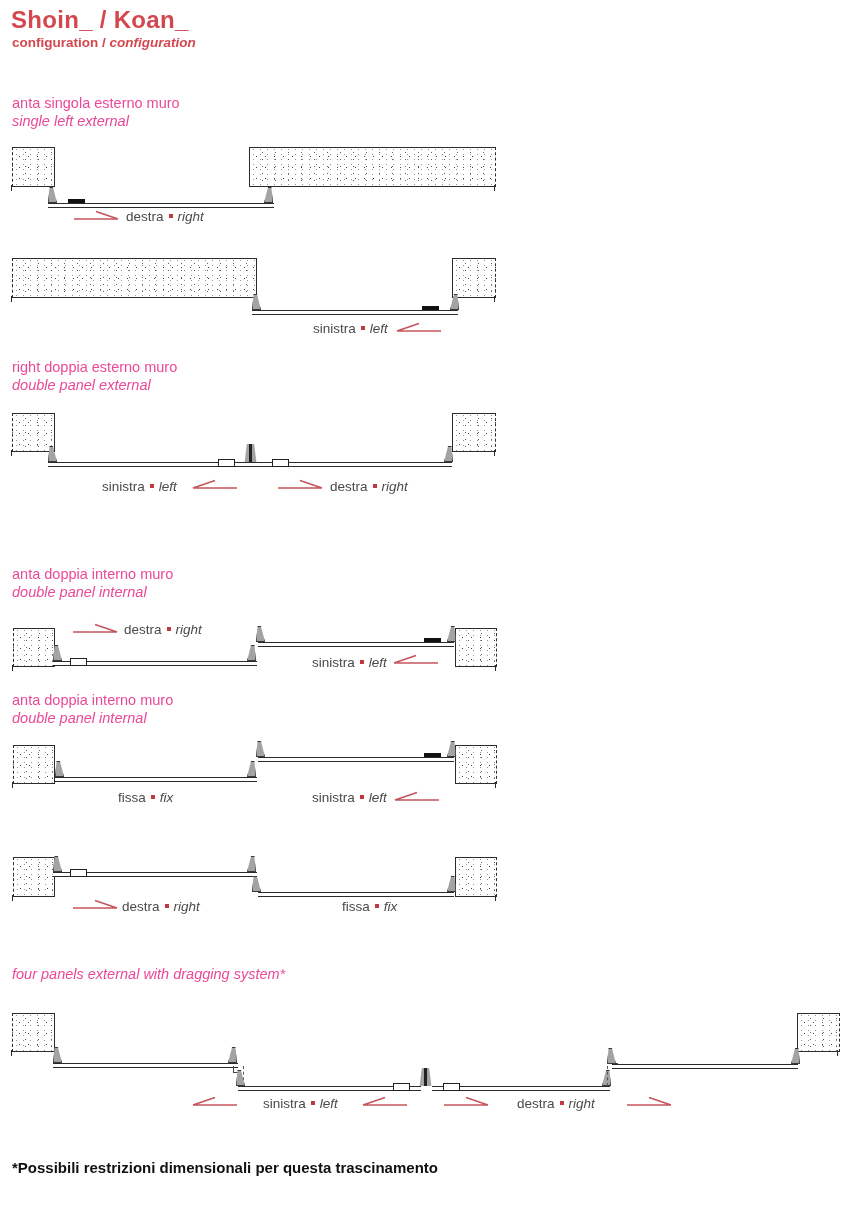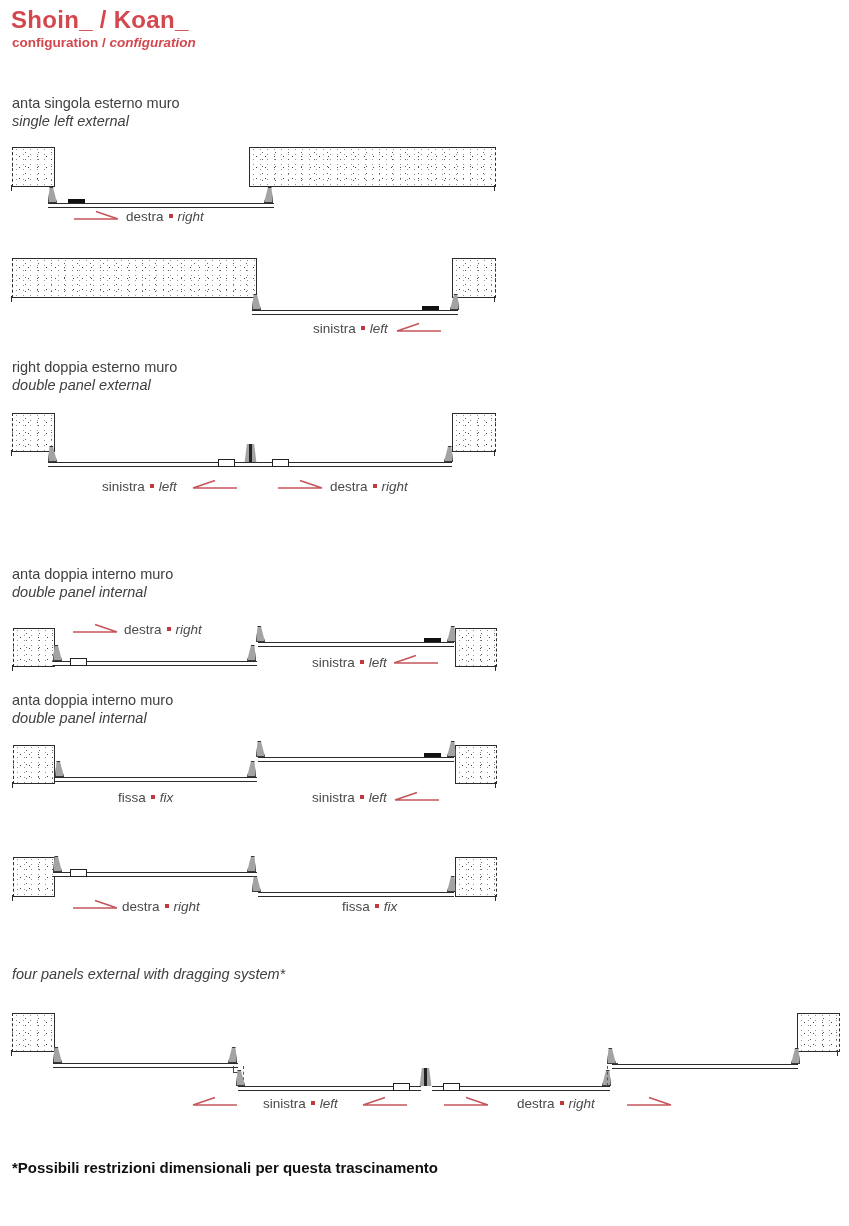--- a/index.html
+++ b/index.html
@@ -5,21 +5,21 @@
   html,body{margin:0;padding:0;background:#fff;}
   #page{position:relative;width:849px;height:1226px;background:#fff;overflow:hidden;
         font-family:"Liberation Sans",sans-serif;padding-left:14px;}
 
   
   .title{position:absolute;left:11px;top:6px;color:#d4474e;font-weight:bold;
          font-size:24px;letter-spacing:.3px;white-space:nowrap;}
   .subtitle{position:absolute;left:12px;top:35px;color:#d4474e;font-weight:bold;
             font-size:13.5px;white-space:nowrap;}
   .subtitle .en{font-style:italic;}
-  .sec{position:absolute;left:12px;color:#404040;font-size:14.5px;line-height:17.5px;
+  .sec{position:absolute;left:12px;color:#ec4899;font-size:14.5px;line-height:17.5px;
        white-space:nowrap;}
   .sec .en{font-style:italic;display:block;}
   .lbl{position:absolute;white-space:nowrap;color:#4a4a4a;font-size:13.5px;line-height:15px;}
   .lbl .w2{font-style:italic;}
   .sq{display:inline-block;width:4px;height:4px;background:#c0393f;
       margin:0 5px 2px 5px;vertical-align:middle;}
   .foot{position:absolute;left:12px;color:#111;font-size:15px;font-weight:bold;white-space:nowrap;}
   .foot.en{font-style:italic;}
 
   

